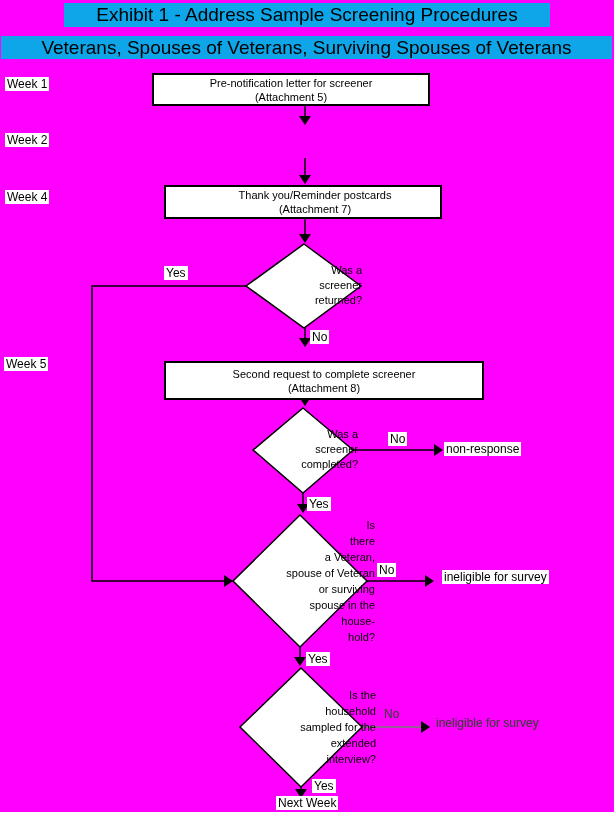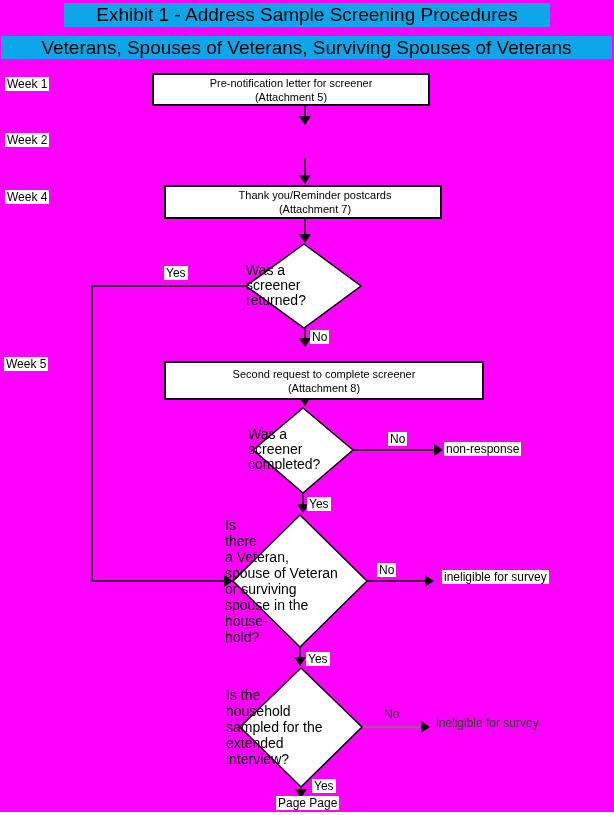--- a/index.html
+++ b/index.html
@@ -26,22 +26,22 @@
     box-sizing: border-box;
     display: flex;
     align-items: center;
     justify-content: center;
     text-align: center;
     font-size: 11px;
     line-height: 14px;
     white-space: pre-line;
   }
   .dtext {
-    text-align: left;
-    font-size: 14px;
+    text-align: right;
+    font-size: 11px;
     line-height: 15px;
     white-space: pre-line;
     pointer-events: none;
   }
   .dtext.big { line-height: 16px; }
   .wlabel {
     background: #fff;
     font-size: 12px;
     line-height: 14px;
     padding: 0 2px;
@@ -150,16 +150,16 @@
   <div class="abs wlabel" style="left:388px; top:432px;">No</div>
   <div class="abs wlabel" style="left:307px; top:497px;">Yes</div>
   <div class="abs wlabel" style="left:377px; top:563px;">No</div>
   <div class="abs wlabel" style="left:306px; top:652px;">Yes</div>
   <div class="abs mlabel" style="left:384px; top:707px;">No</div>
   <div class="abs wlabel" style="left:312px; top:779px;">Yes</div>
 
   <div class="abs wlabel" style="left:444px; top:442px;">non-response</div>
   <div class="abs wlabel" style="left:442px; top:570px;">ineligible for survey</div>
   <div class="abs mlabel" style="left:436px; top:716px;">ineligible for survey</div>
-  <div class="abs wlabel" style="left:276px; top:796px;">Page Page</div>
+  <div class="abs wlabel" style="left:276px; top:796px;">Next Week</div>
 
   <div class="abs bottom-strip" style="left:0; top:812px; width:614px; height:3px;"></div>
 </div>
 
 </body></html>

